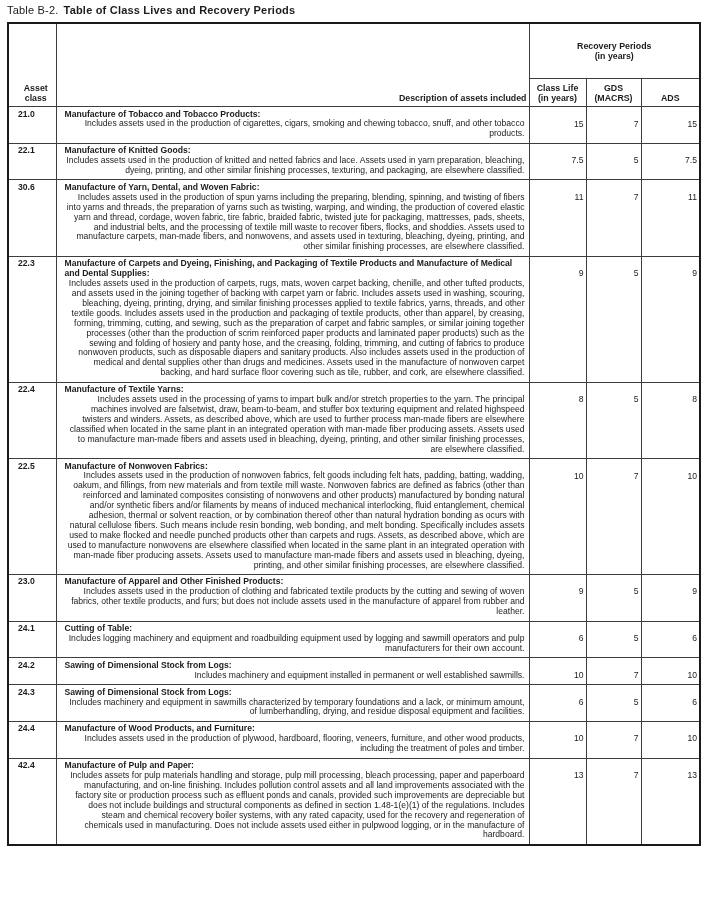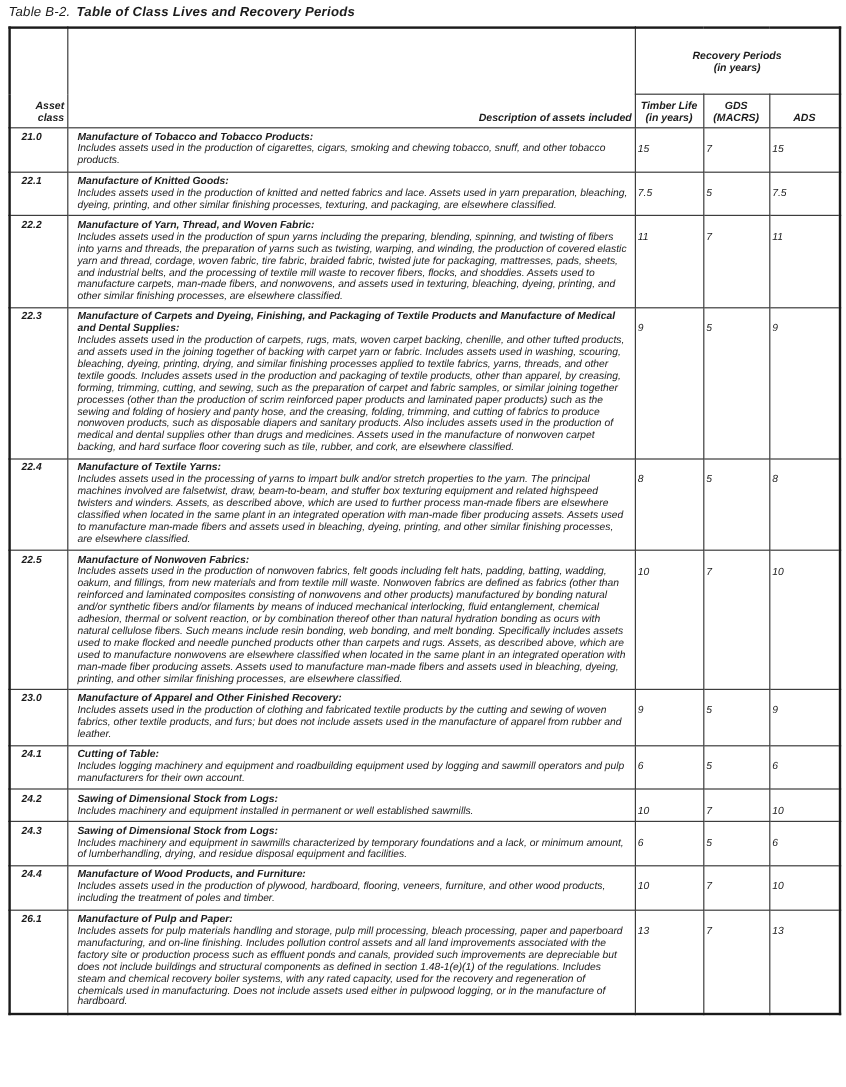--- a/index.html
+++ b/index.html
@@ -7,21 +7,20 @@
     margin: 0;
     padding: 0;
     background: #ffffff;
     font-family: "Liberation Sans", sans-serif;
     color: #1c1c1c;
   }
   .page {
     width: 705px;
     padding: 3px 5px 2px 7px;
     background: #ffffff;
-    font-style: italic;
   }
   .page-title {
     font-size: 11px;
     line-height: 13px;
     margin: 1px 0 5px 0;
     white-space: nowrap;
   }
   .page-title .title-label { font-weight: normal; letter-spacing: 0.2px; }
   .page-title .title-text  { font-weight: bold; margin-left: 5px; letter-spacing: 0.2px; }
 
@@ -38,21 +37,21 @@
 
   
   .class-table thead th {
     font-size: 8.8px;
     line-height: 10px;
     font-weight: bold;
     background: #ffffff;
   }
   th.th-asset {
     vertical-align: bottom;
-    text-align: right;
+    text-align: center;
     padding: 2px 2px 3px 9px;
   }
   th.th-desc {
     vertical-align: bottom;
     text-align: right;
     padding: 2px 2px 3px 8px;
   }
   th.th-group {
     text-align: center;
     vertical-align: middle;
@@ -78,23 +77,23 @@
     font-weight: bold;
     padding: 2.5px 2px 2px 9px;
     font-size: 8.8px;
     margin-left: 24px;
   }
   td.cell-desc {
     padding: 2.5px 4px 3.5px 8px;
     margin-left: 28px;
   }
   .desc-title { font-weight: bold; }
-  .desc-body  { font-weight: normal; }
+  .desc-body  { font-weight: normal; text-align: right; }
   td.cell-num {
-    text-align: left;
+    text-align: right;
     font-size: 8.8px;
     padding: 12.5px 2px 2px 2px;
   }
 </style>
 </head>
 <body>
 
 <div class="page">
 
   <div class="page-title">
@@ -117,21 +116,21 @@
         <th rowspan="2" class="th-desc">
           <span>Description of assets included</span>
         </th>
         <th colspan="3" class="th-group">
           <span class="hline">Recovery Periods</span>
           <span class="hline">(in years)</span>
         </th>
       </tr>
       <tr>
         <th class="th-sub">
-          <span class="hline">Timber Life</span>
+          <span class="hline">Class Life</span>
           <span class="hline">(in years)</span>
         </th>
         <th class="th-sub">
           <span class="hline">GDS</span>
           <span class="hline">(MACRS)</span>
         </th>
         <th class="th-sub">
           <span>ADS</span>
         </th>
       </tr>
@@ -170,24 +169,24 @@
     <td class="cell-num">
       <span>5</span>
     </td>
     <td class="cell-num">
       <span>7.5</span>
     </td>
   </tr>
 
   <tr>
     <td class="cell-asset">
-      <span>22.2</span>
-    </td>
-    <td class="cell-desc">
-      <span class="desc-title">Manufacture of Yarn, Thread, and Woven Fabric:</span>
+      <span>30.6</span>
+    </td>
+    <td class="cell-desc">
+      <span class="desc-title">Manufacture of Yarn, Dental, and Woven Fabric:</span>
       <div class="desc-body">Includes assets used in the production of spun yarns including the preparing, blending, spinning, and twisting of fibers into yarns and threads, the preparation of yarns such as twisting, warping, and winding, the production of covered elastic yarn and thread, cordage, woven fabric, tire fabric, braided fabric, twisted jute for packaging, mattresses, pads, sheets, and industrial belts, and the processing of textile mill waste to recover fibers, flocks, and shoddies. Assets used to manufacture carpets, man-made fibers, and nonwovens, and assets used in texturing, bleaching, dyeing, printing, and other similar finishing processes, are elsewhere classified.</div>
     </td>
     <td class="cell-num">
       <span>11</span>
     </td>
     <td class="cell-num">
       <span>7</span>
     </td>
     <td class="cell-num">
       <span>11</span>
@@ -249,21 +248,21 @@
     <td class="cell-num">
       <span>10</span>
     </td>
   </tr>
 
   <tr>
     <td class="cell-asset">
       <span>23.0</span>
     </td>
     <td class="cell-desc">
-      <span class="desc-title">Manufacture of Apparel and Other Finished Recovery:</span>
+      <span class="desc-title">Manufacture of Apparel and Other Finished Products:</span>
       <div class="desc-body">Includes assets used in the production of clothing and fabricated textile products by the cutting and sewing of woven fabrics, other textile products, and furs; but does not include assets used in the manufacture of apparel from rubber and leather.</div>
     </td>
     <td class="cell-num">
       <span>9</span>
     </td>
     <td class="cell-num">
       <span>5</span>
     </td>
     <td class="cell-num">
       <span>9</span>
@@ -341,21 +340,21 @@
     <td class="cell-num">
       <span>7</span>
     </td>
     <td class="cell-num">
       <span>10</span>
     </td>
   </tr>
 
   <tr>
     <td class="cell-asset">
-      <span>26.1</span>
+      <span>42.4</span>
     </td>
     <td class="cell-desc">
       <span class="desc-title">Manufacture of Pulp and Paper:</span>
       <div class="desc-body">Includes assets for pulp materials handling and storage, pulp mill processing, bleach processing, paper and paperboard manufacturing, and on-line finishing. Includes pollution control assets and all land improvements associated with the factory site or production process such as effluent ponds and canals, provided such improvements are depreciable but does not include buildings and structural components as defined in section 1.48-1(e)(1) of the regulations. Includes steam and chemical recovery boiler systems, with any rated capacity, used for the recovery and regeneration of chemicals used in manufacturing. Does not include assets used either in pulpwood logging, or in the manufacture of hardboard.</div>
     </td>
     <td class="cell-num">
       <span>13</span>
     </td>
     <td class="cell-num">
       <span>7</span>

